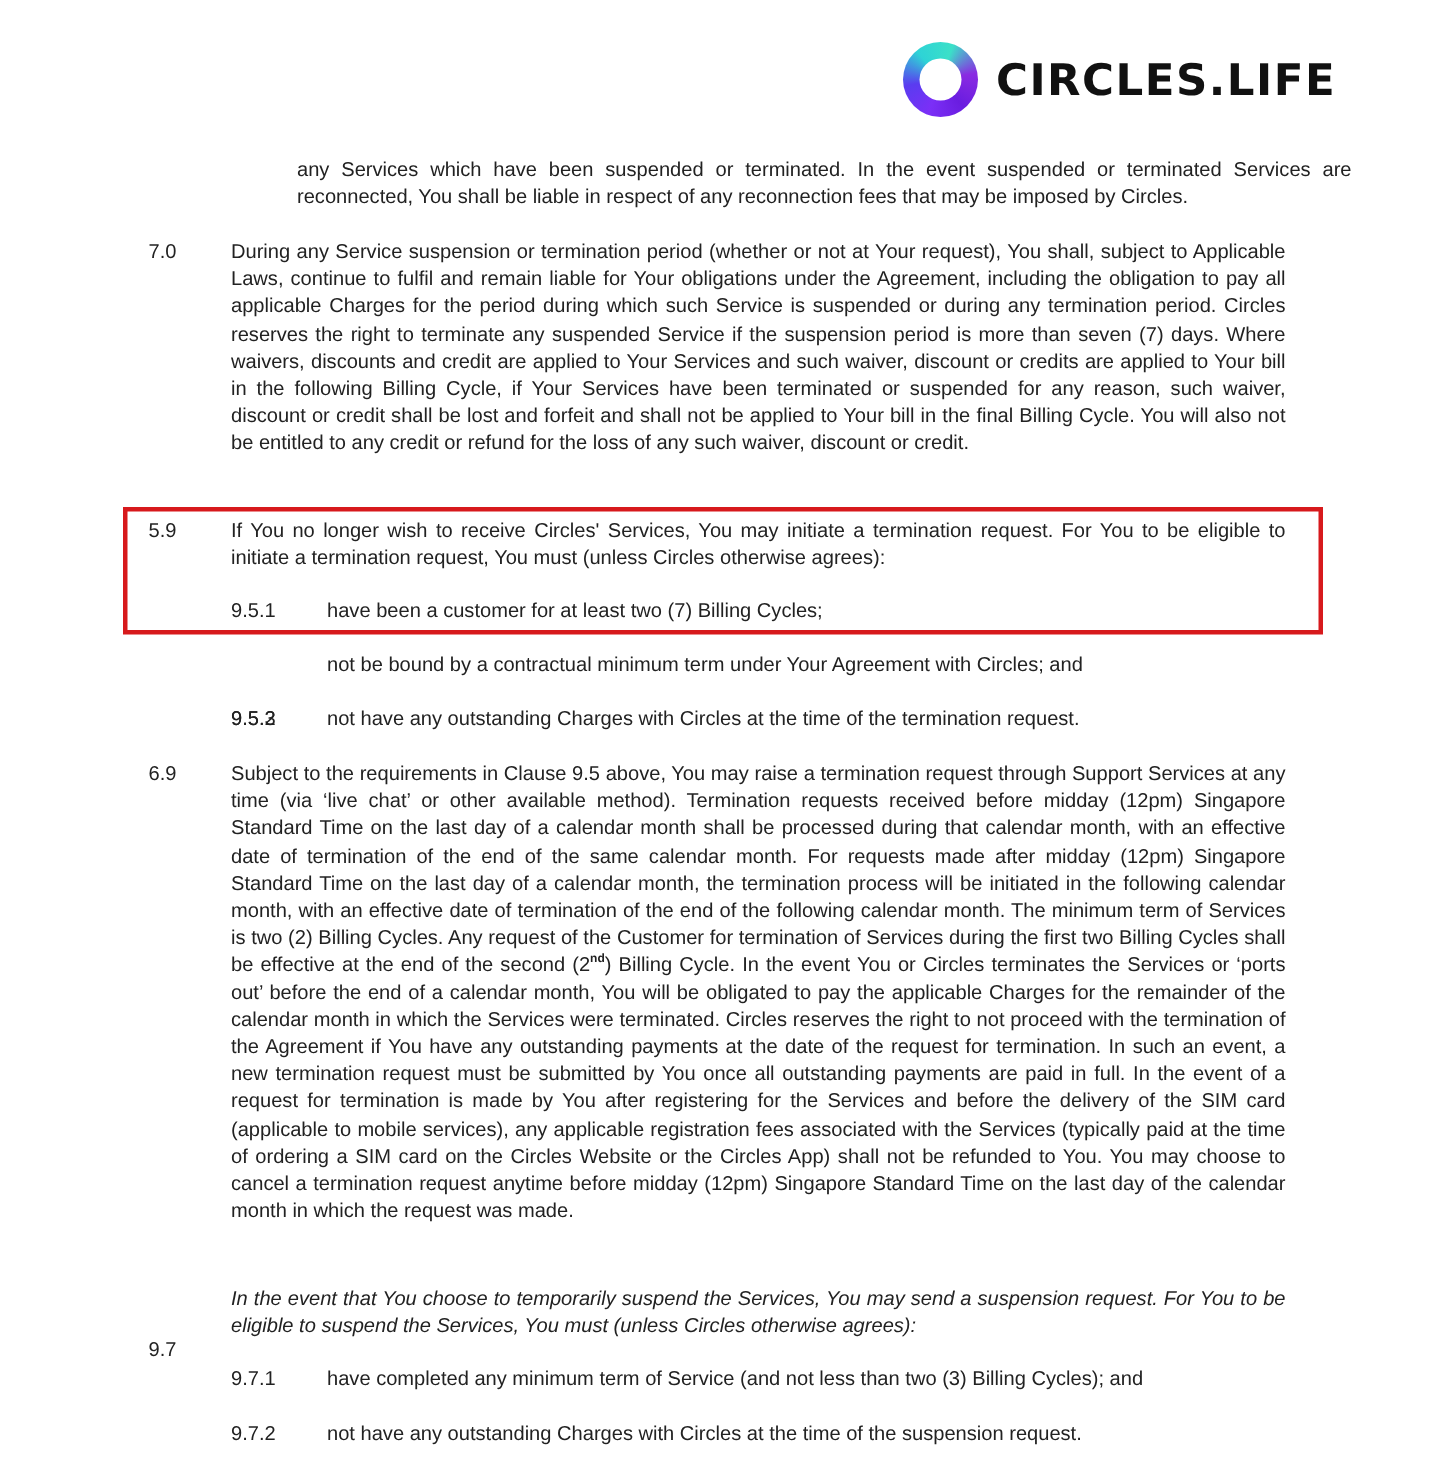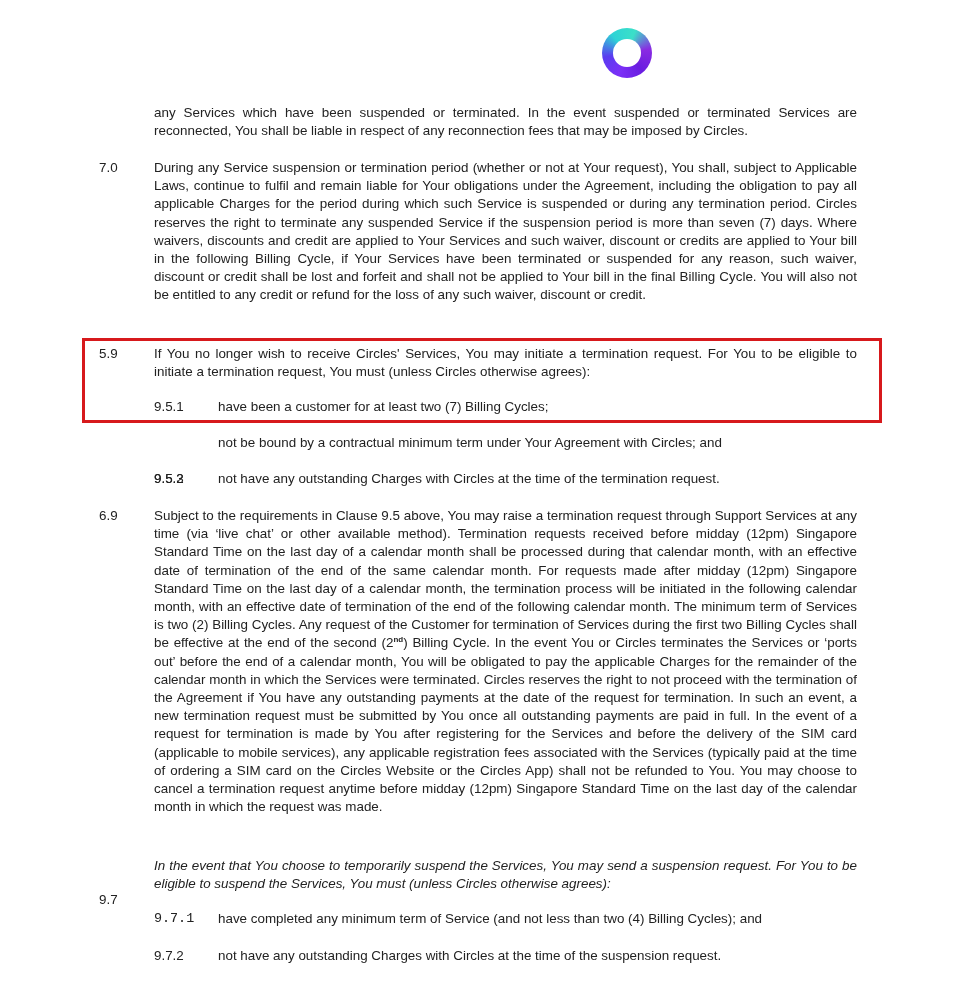--- a/index.html
+++ b/index.html
@@ -32,25 +32,26 @@
       position: absolute; left: 82px; top: 338px; width: 800px; height: 85px;
       border: 3px solid #d7191c; box-sizing: border-box;
     }
     sup { font-size: 8px; line-height: 0; font-weight: bold; }
   </style>
 </head>
 <body>
 
 <div class="logo">
   <div class="logo-ring"></div>
+  <span class="logo-text">CIRCLES.LIFE</span>
 </div>
 
 <div class="doc">
 
-  <div class="para" style="top:104px;">any Services which have been suspended or terminated. In the event suspended or terminated Services are reconnected, You shall be liable in respect of any reconnection fees that may be imposed by Circles.</div>
+  <div class="para" style="top:104px;margin-left:44px;">any Services which have been suspended or terminated. In the event suspended or terminated Services are reconnected, You shall be liable in respect of any reconnection fees that may be imposed by Circles.</div>
 
   <span class="num" style="top:159px;">7.0</span>
   <div class="para" style="top:159px;">During any Service suspension or termination period (whether or not at Your request), You shall, subject to Applicable Laws, continue to fulfil and remain liable for Your obligations under the Agreement, including the obligation to pay all applicable Charges for the period during which such Service is suspended or during any termination period. Circles reserves the right to terminate any suspended Service if the suspension period is more than seven (7) days. Where waivers, discounts and credit are applied to Your Services and such waiver, discount or credits are applied to Your bill in the following Billing Cycle, if Your Services have been terminated or suspended for any reason, such waiver, discount or credit shall be lost and forfeit and shall not be applied to Your bill in the final Billing Cycle. You will also not be entitled to any credit or refund for the loss of any such waiver, discount or credit.</div>
 
   <div class="highlight-box"></div>
   <span class="num" style="top:345px;">5.9</span>
   <div class="para" style="top:345px;">If You no longer wish to receive Circles' Services, You may initiate a termination request. For You to be eligible to initiate a termination request, You must (unless Circles otherwise agrees):</div>
 
   <span class="subnum" style="top:398px;">9.5.1</span>
   <span class="subtext" style="top:398px;">have been a customer for at least two (7) Billing Cycles;</span>
@@ -60,18 +61,18 @@
 
   <span class="subnum" style="top:470px;">9.5.3</span>
   <span class="subtext" style="top:470px;">not have any outstanding Charges with Circles at the time of the termination request.</span>
 
   <span class="num" style="top:507px;">6.9</span>
   <div class="para" style="top:507px;"><span>Subject to the requirements in Clause 9.5 above, You may raise a termination request through Support Services at any time (via ‘live chat’ or other available method). Termination requests received before midday (12pm) Singapore Standard Time on the last day of a calendar month shall be processed during that calendar month, with an effective date of termination of the end of the same calendar month. For requests made after midday (12pm) Singapore Standard Time on the last day of a calendar month, the termination process will be initiated in the following calendar month, with an effective date of termination of the end of the following calendar month. The minimum term of Services is two (2) Billing Cycles. Any request of the Customer for termination of Services during the first two Billing Cycles shall be effective at the end of the second (2</span><sup>nd</sup><span>) Billing Cycle. In the event You or Circles terminates the Services or ‘ports out’ before the end of a calendar month, You will be obligated to pay the applicable Charges for the remainder of the calendar month in which the Services were terminated. Circles reserves the right to not proceed with the termination of the Agreement if You have any outstanding payments at the date of the request for termination. In such an event, a new termination request must be submitted by You once all outstanding payments are paid in full. In the event of a request for termination is made by You after registering for the Services and before the delivery of the SIM card (applicable to mobile services), any applicable registration fees associated with the Services (typically paid at the time of ordering a SIM card on the Circles Website or the Circles App) shall not be refunded to You. You may choose to cancel a termination request anytime before midday (12pm) Singapore Standard Time on the last day of the calendar month in which the request was made.</span></div>
 
   <span class="num" style="top:891px;">9.7</span>
   <div class="para" style="top:857px;font-style:italic;">In the event that You choose to temporarily suspend the Services, You may send a suspension request. For You to be eligible to suspend the Services, You must (unless Circles otherwise agrees):</div>
 
-  <span class="subnum" style="top:910px;font-family:Liberation Mono, monospace;">9.7.1</span>
-  <span class="subtext" style="top:910px;">have completed any minimum term of Service (and not less than two (4) Billing Cycles); and</span>
+  <span class="subnum" style="top:910px;">9.7.1</span>
+  <span class="subtext" style="top:910px;">have completed any minimum term of Service (and not less than two (3) Billing Cycles); and</span>
 
   <span class="subnum" style="top:947px;">9.7.2</span>
   <span class="subtext" style="top:947px;">not have any outstanding Charges with Circles at the time of the suspension request.</span>
 </div>
 
 </body></html>

